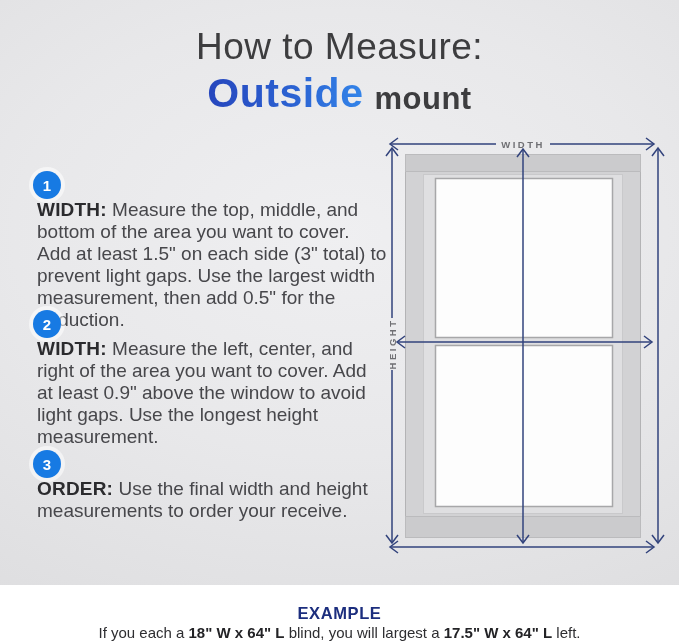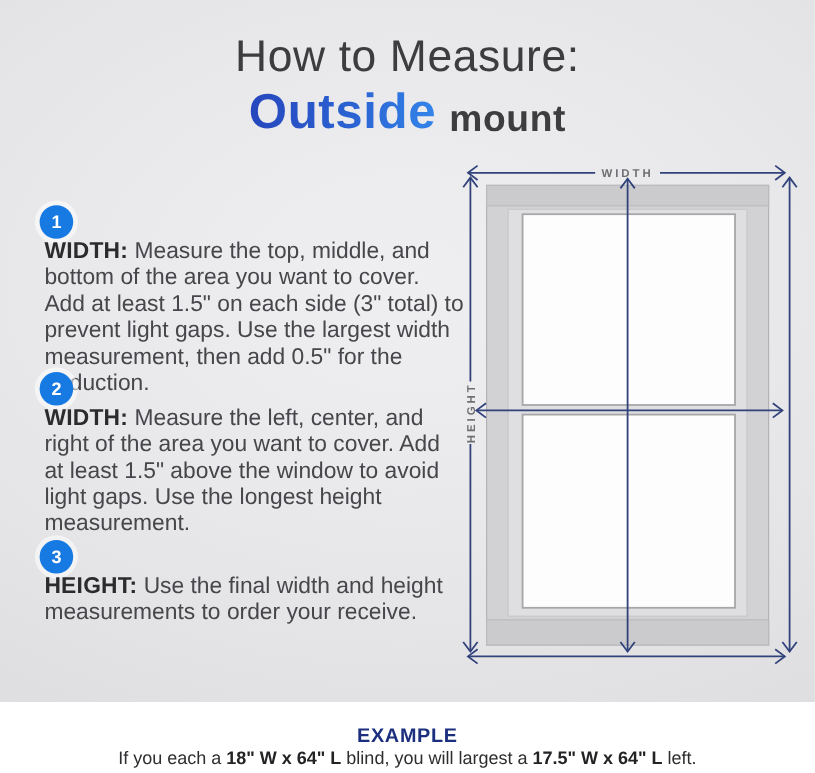--- a/index.html
+++ b/index.html
@@ -65,26 +65,26 @@
       </div>
     </div>
 
     <div class="step step-1">
       <div class="step-num">1</div>
       <p class="step-text"><strong>WIDTH:</strong> <span>Measure the top, middle, and bottom of the area you want to cover. Add at least 1.5" on each side (3" total) to prevent light gaps. Use the largest width measurement, then add 0.5" for the deduction.</span></p>
     </div>
 
     <div class="step step-2">
       <div class="step-num">2</div>
-      <p class="step-text"><strong>WIDTH:</strong> <span>Measure the left, center, and right of the area you want to cover. Add at least 1.5" above the window to avoid light gaps. Use the longest height measurement.</span></p>
+      <p class="step-text"><strong>WIDTH:</strong> <span>Measure the left, center, and right of the area you want to cover. Add at least 0.9" above the window to avoid light gaps. Use the longest height measurement.</span></p>
     </div>
 
     <div class="step step-3">
       <div class="step-num">3</div>
-      <p class="step-text"><strong>HEIGHT:</strong> <span>Use the final width and height measurements to order your receive.</span></p>
+      <p class="step-text"><strong>ORDER:</strong> <span>Use the final width and height measurements to order your receive.</span></p>
     </div>
 
     <svg class="diagram" viewBox="0 0 292 436">
 
       <g>
         <rect x="25.5" y="26.5" width="235" height="383" fill="#d2d2d4" stroke="#b3b3b5" stroke-width="1"></rect>
         <rect x="25.5" y="26.5" width="235" height="17" fill="#cbcbcd" stroke="#bbbbbd" stroke-width="1"></rect>
         <rect x="25.5" y="388.5" width="235" height="21" fill="#cbcbcd" stroke="#bbbbbd" stroke-width="1"></rect>
         <rect x="43.5" y="46.5" width="199" height="339" fill="#dfdfe1" stroke="#c9c9cb" stroke-width="1"></rect>
         <rect x="55.5" y="50.5" width="177" height="159" fill="#fdfdfd" stroke="#a7a7a9" stroke-width="1.5"></rect>

